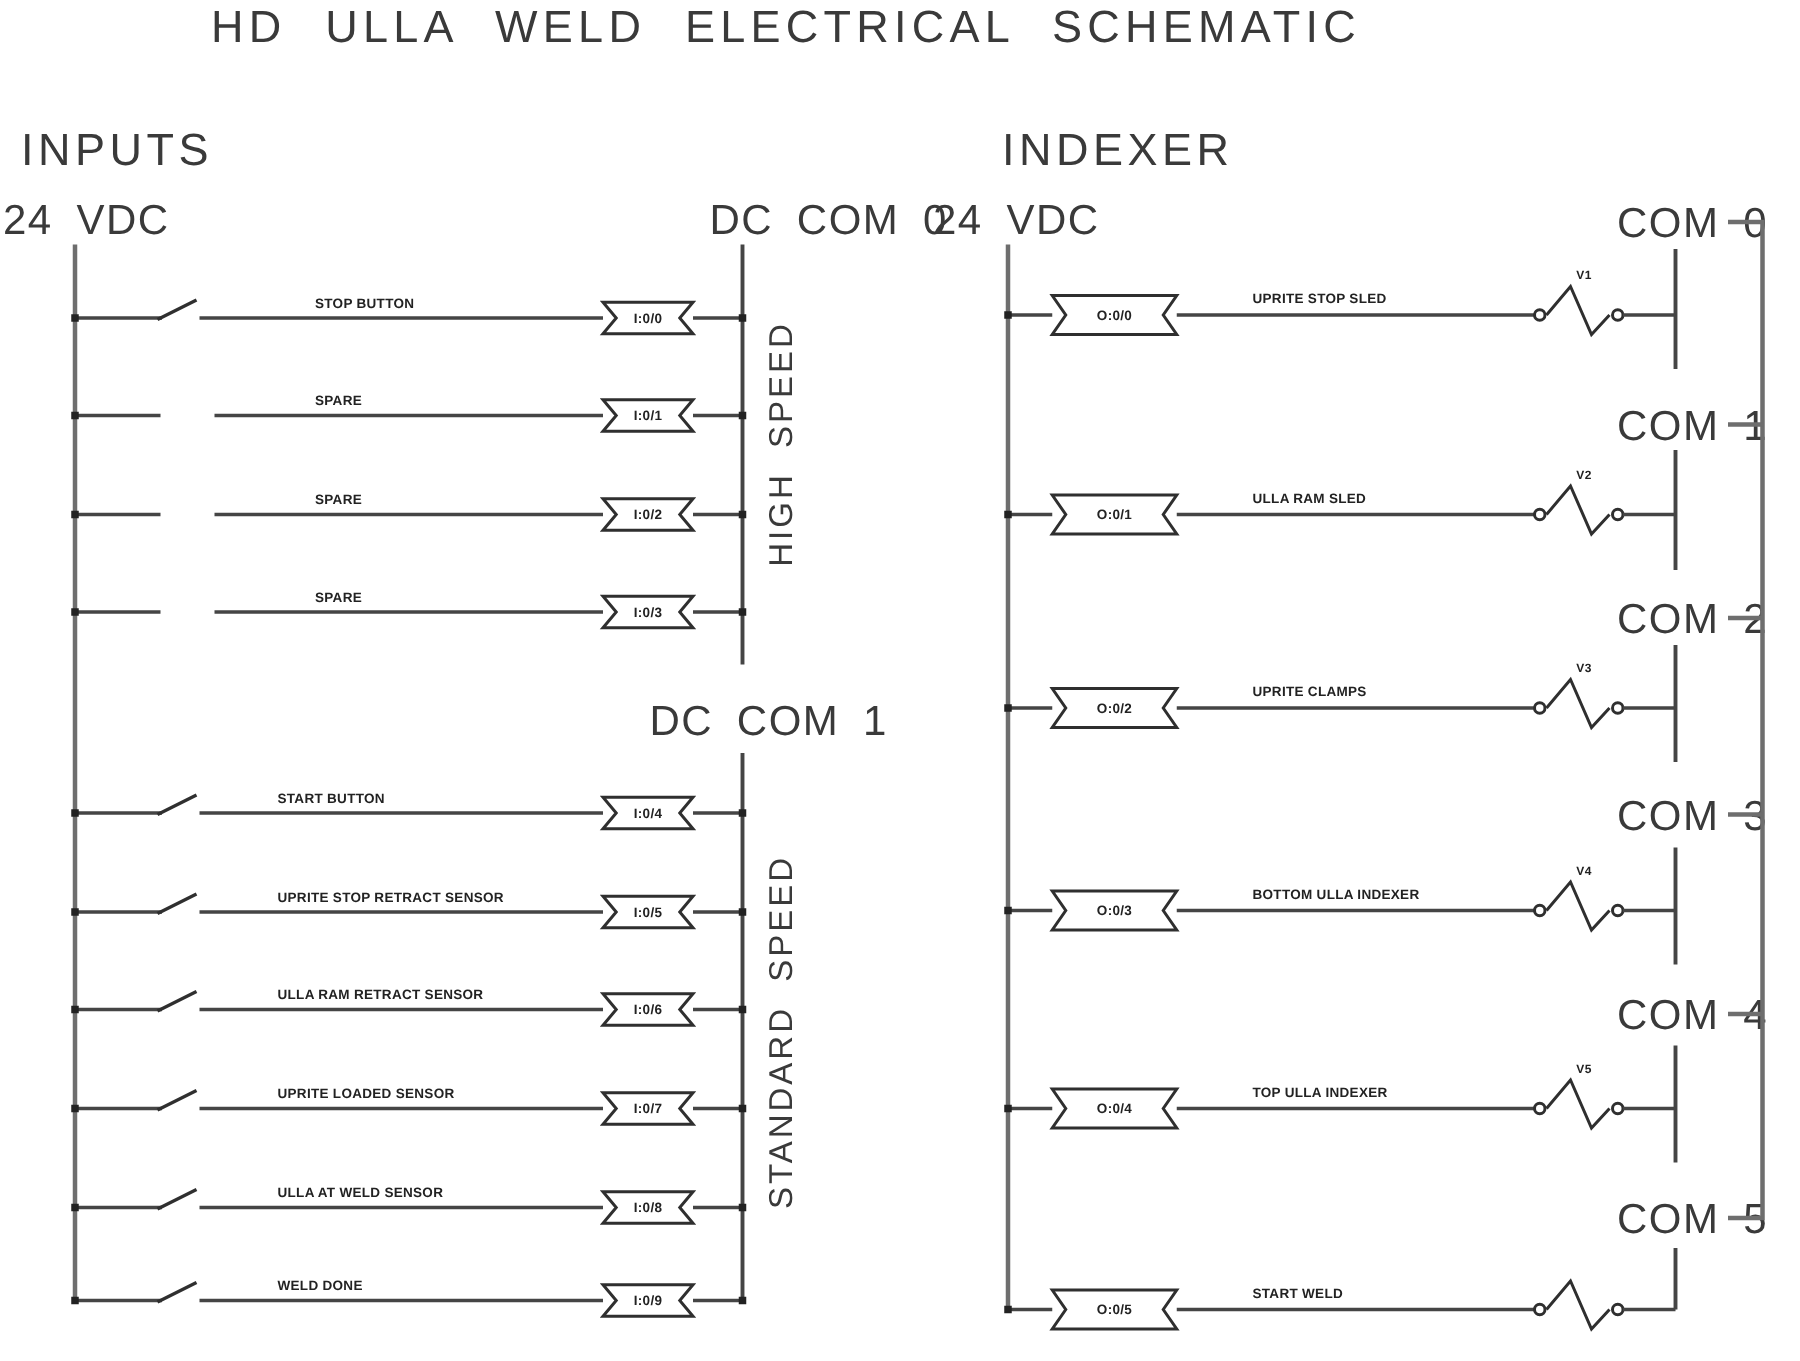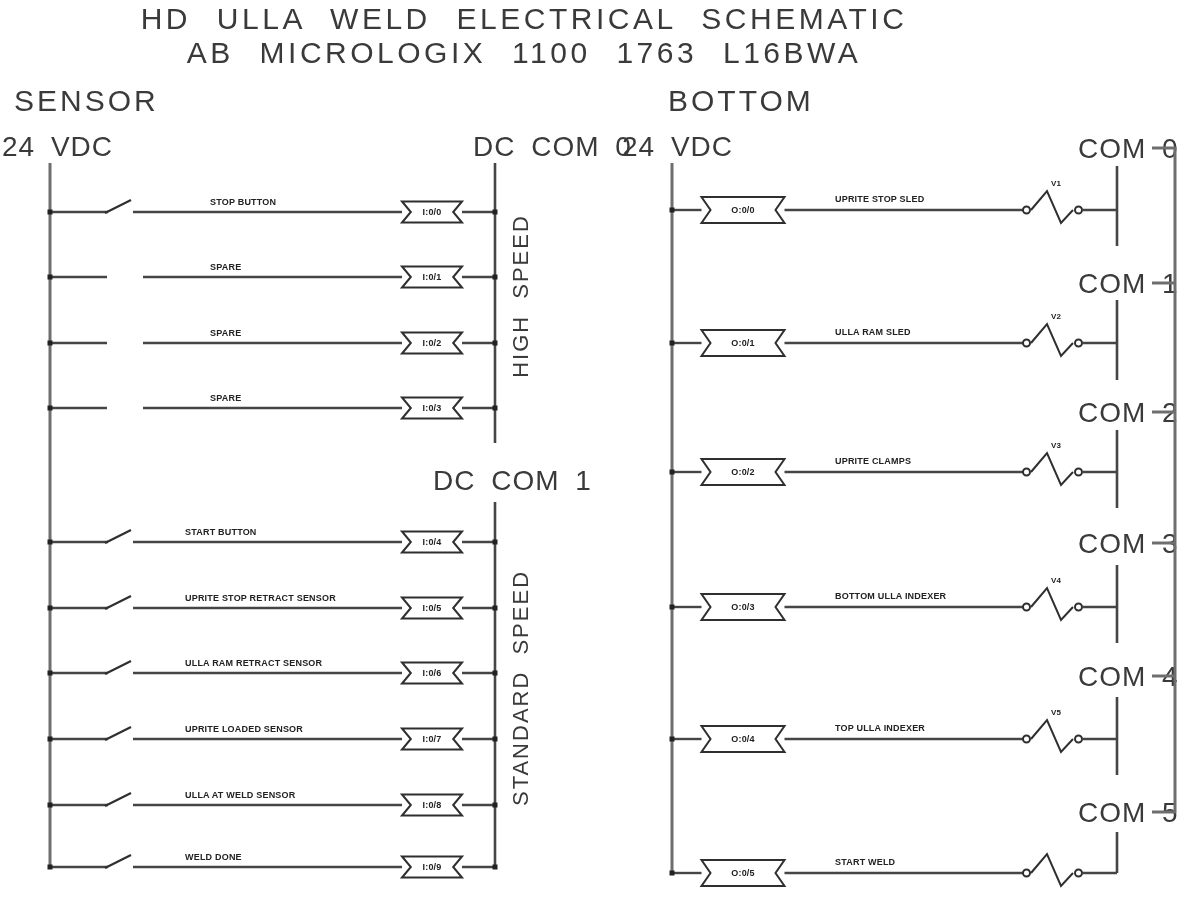--- a/index.html
+++ b/index.html
@@ -12,24 +12,23 @@
   .vert{transform:translate(-50%,-50%) rotate(-90deg);font-size:22px;letter-spacing:2px;word-spacing:8px;}
   svg{position:absolute;left:0;top:0;}
   svg text{font-family:"Liberation Sans",sans-serif;font-weight:bold;fill:#222;}
 </style>
 </head>
 <body>
 
 <div class="canvas">
 
   <div class="lbl title" style="left:0;top:2px;">HD ULLA WELD ELECTRICAL SCHEMATIC</div>
-  <div class="lbl title" style="left:0;top:36px;">AB MICROLOGIX 1100 1763 L16BWA</div>
-
-  <div class="lbl hdr" style="left:14px;top:84px;">SENSOR</div>
-  <div class="lbl hdr" style="left:668px;top:84px;">BOTTOM</div>
+
+  <div class="lbl hdr" style="left:14px;top:84px;">INPUTS</div>
+  <div class="lbl hdr" style="left:668px;top:84px;">INDEXER</div>
 
   <div class="lbl med" style="left:2px;top:131px;">24 VDC</div>
   <div class="lbl med" style="left:433px;top:131px;width:150px;text-align:center;margin-left:40px;">DC COM 0</div>
   <div class="lbl med" style="left:433px;top:465px;width:150px;text-align:right;">DC COM 1</div>
   <div class="lbl med" style="left:622px;top:131px;">24 VDC</div>
 
   <div class="lbl vert" style="left:521px;top:296px;">HIGH SPEED</div>
   <div class="lbl vert" style="left:521px;top:688px;">STANDARD SPEED</div>
 
   <div class="lbl med" style="left:1078px;top:133px;">COM 0</div>

